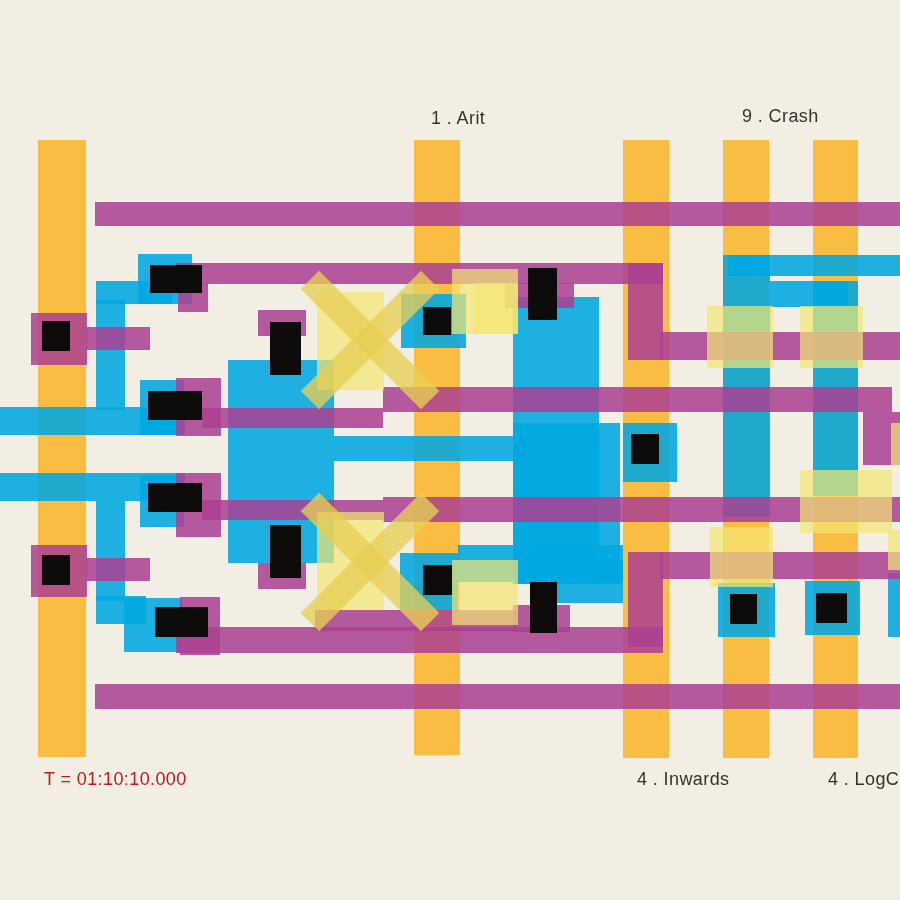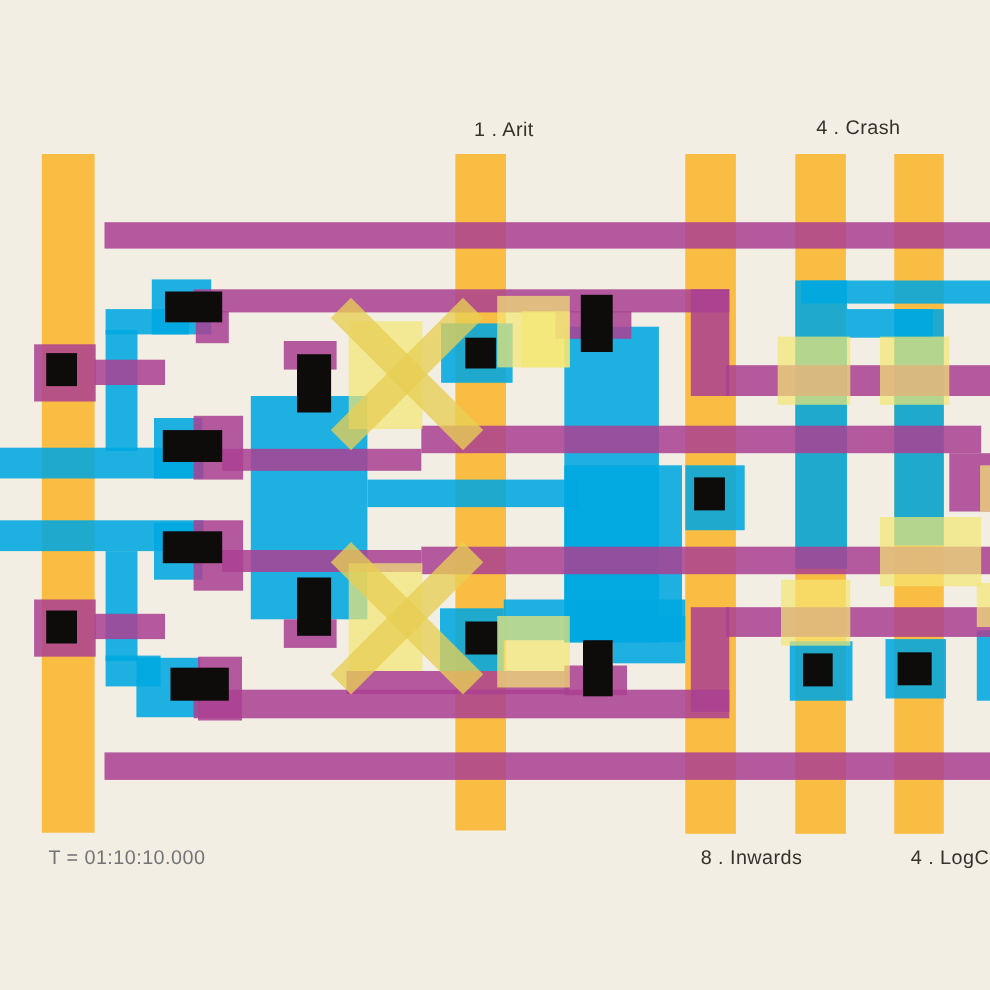--- a/index.html
+++ b/index.html
@@ -115,16 +115,16 @@
     <div class="shape" style="left: 423px; top: 307px; width: 28px; height: 28px; background: rgb(13, 12, 11);"></div>
     <div class="shape" style="left: 423px; top: 565px; width: 29px; height: 30px; background: rgb(13, 12, 11);"></div>
     <div class="shape" style="left: 528px; top: 268px; width: 29px; height: 52px; background: rgb(13, 12, 11);"></div>
     <div class="shape" style="left: 530px; top: 582px; width: 27px; height: 51px; background: rgb(13, 12, 11);"></div>
     <div class="shape" style="left: 631px; top: 434px; width: 28px; height: 30px; background: rgb(13, 12, 11);"></div>
     <div class="shape" style="left: 730px; top: 594px; width: 27px; height: 30px; background: rgb(13, 12, 11);"></div>
     <div class="shape" style="left: 816px; top: 593px; width: 31px; height: 30px; background: rgb(13, 12, 11);"></div>
   </div>
 
 <div class="lbl" id="lbl-pin1" style="color: rgb(53, 50, 44);">1 . Arit</div>
-<div class="lbl" id="lbl-pin3" style="color: rgb(53, 50, 44);">4 . Crash</div>
-<div class="lbl" id="lbl-pin2" style="color: rgb(53, 50, 44);">8 . Inwards</div>
+<div class="lbl" id="lbl-pin3" style="color: rgb(53, 50, 44);">9 . Crash</div>
+<div class="lbl" id="lbl-pin2" style="color: rgb(53, 50, 44);">4 . Inwards</div>
 <div class="lbl" id="lbl-pin4" style="color: rgb(53, 50, 44);">4 . LogC</div>
-<div class="lbl" id="lbl-timer" style="color: #737373;">T = 01:10:10.000</div>
+<div class="lbl" id="lbl-timer" style="color: #b91c1c;">T = 01:10:10.000</div>
 
 </body></html>

